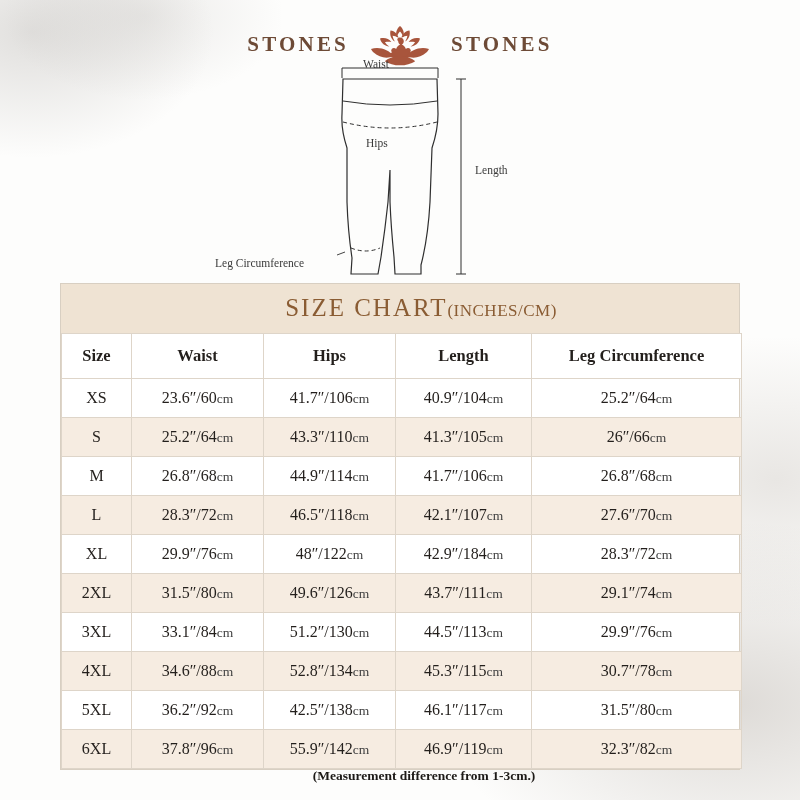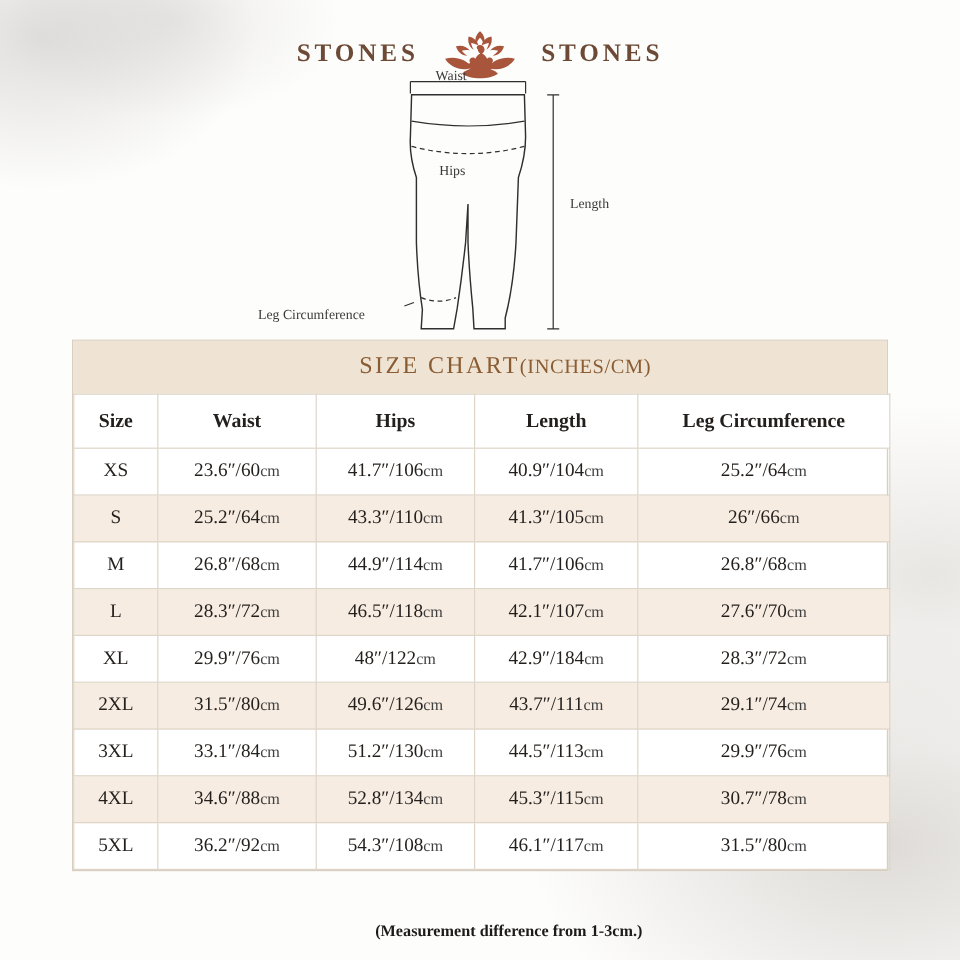--- a/index.html
+++ b/index.html
@@ -88,21 +88,21 @@
   }
   .chart-title {
     background: #efe3d3;
     text-align: center;
     padding: 10px 0 11px;
     font-family: "Liberation Serif", serif;
     color: #8a5c33;
     letter-spacing: 1px;
   }
   .chart-title .big {
-    font-size: 20px;
+    font-size: 25px;
     letter-spacing: 2px;
     margin-left: 42px;
   }
   .chart-title .small {
     font-size: 17px;
     letter-spacing: 0.5px;
   }
   table.size-table {
     border-collapse: collapse;
     width: 100%;
@@ -279,22 +279,29 @@
           <tr class="alt">
             <td>4XL</td>
             <td><span>34.6″/88</span><span class="unit">cm</span></td>
             <td><span>52.8″/134</span><span class="unit">cm</span></td>
             <td><span>45.3″/115</span><span class="unit">cm</span></td>
             <td><span>30.7″/78</span><span class="unit">cm</span></td>
           </tr>
           <tr>
             <td>5XL</td>
             <td><span>36.2″/92</span><span class="unit">cm</span></td>
-            <td><span>54.3″/108</span><span class="unit">cm</span></td>
+            <td><span>42.5″/138</span><span class="unit">cm</span></td>
             <td><span>46.1″/117</span><span class="unit">cm</span></td>
             <td><span>31.5″/80</span><span class="unit">cm</span></td>
+          </tr>
+          <tr class="alt">
+            <td>6XL</td>
+            <td><span>37.8″/96</span><span class="unit">cm</span></td>
+            <td><span>55.9″/142</span><span class="unit">cm</span></td>
+            <td><span>46.9″/119</span><span class="unit">cm</span></td>
+            <td><span>32.3″/82</span><span class="unit">cm</span></td>
           </tr>
         </tbody>
     </table>
   </div>
 
   <div class="footnote">(Measurement difference from 1-3cm.)</div>
 </div>
 
 </body></html>

